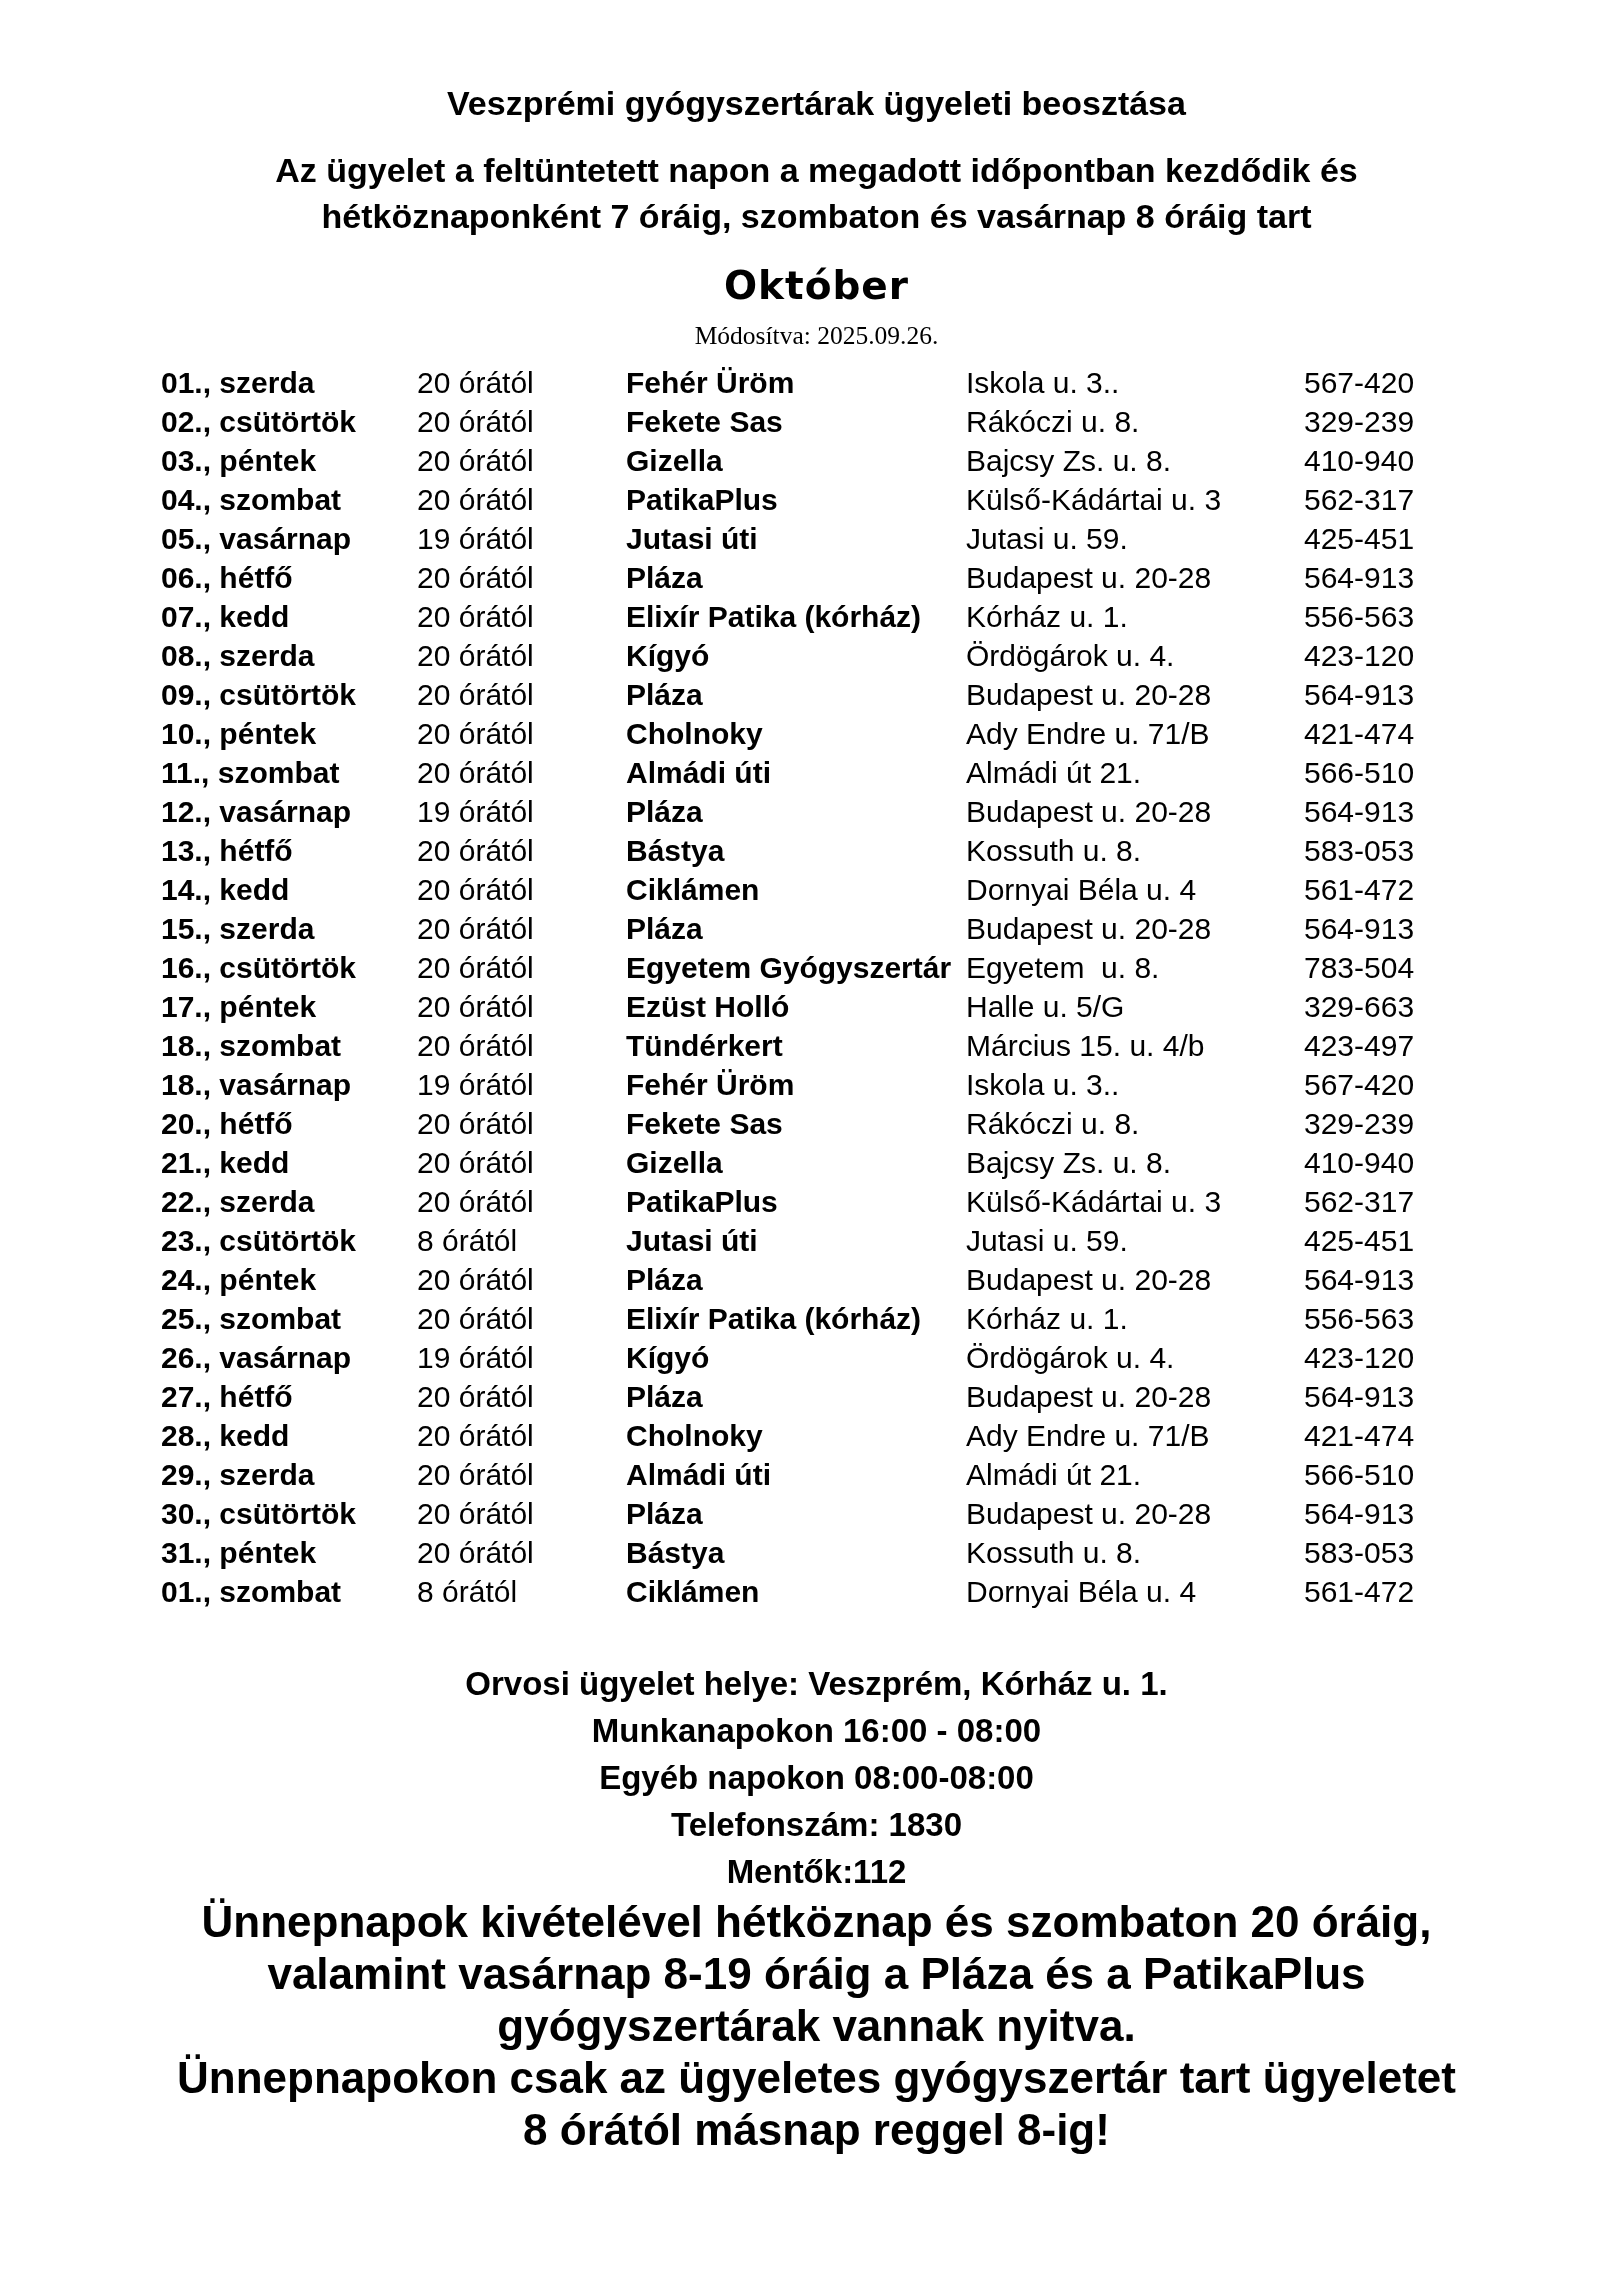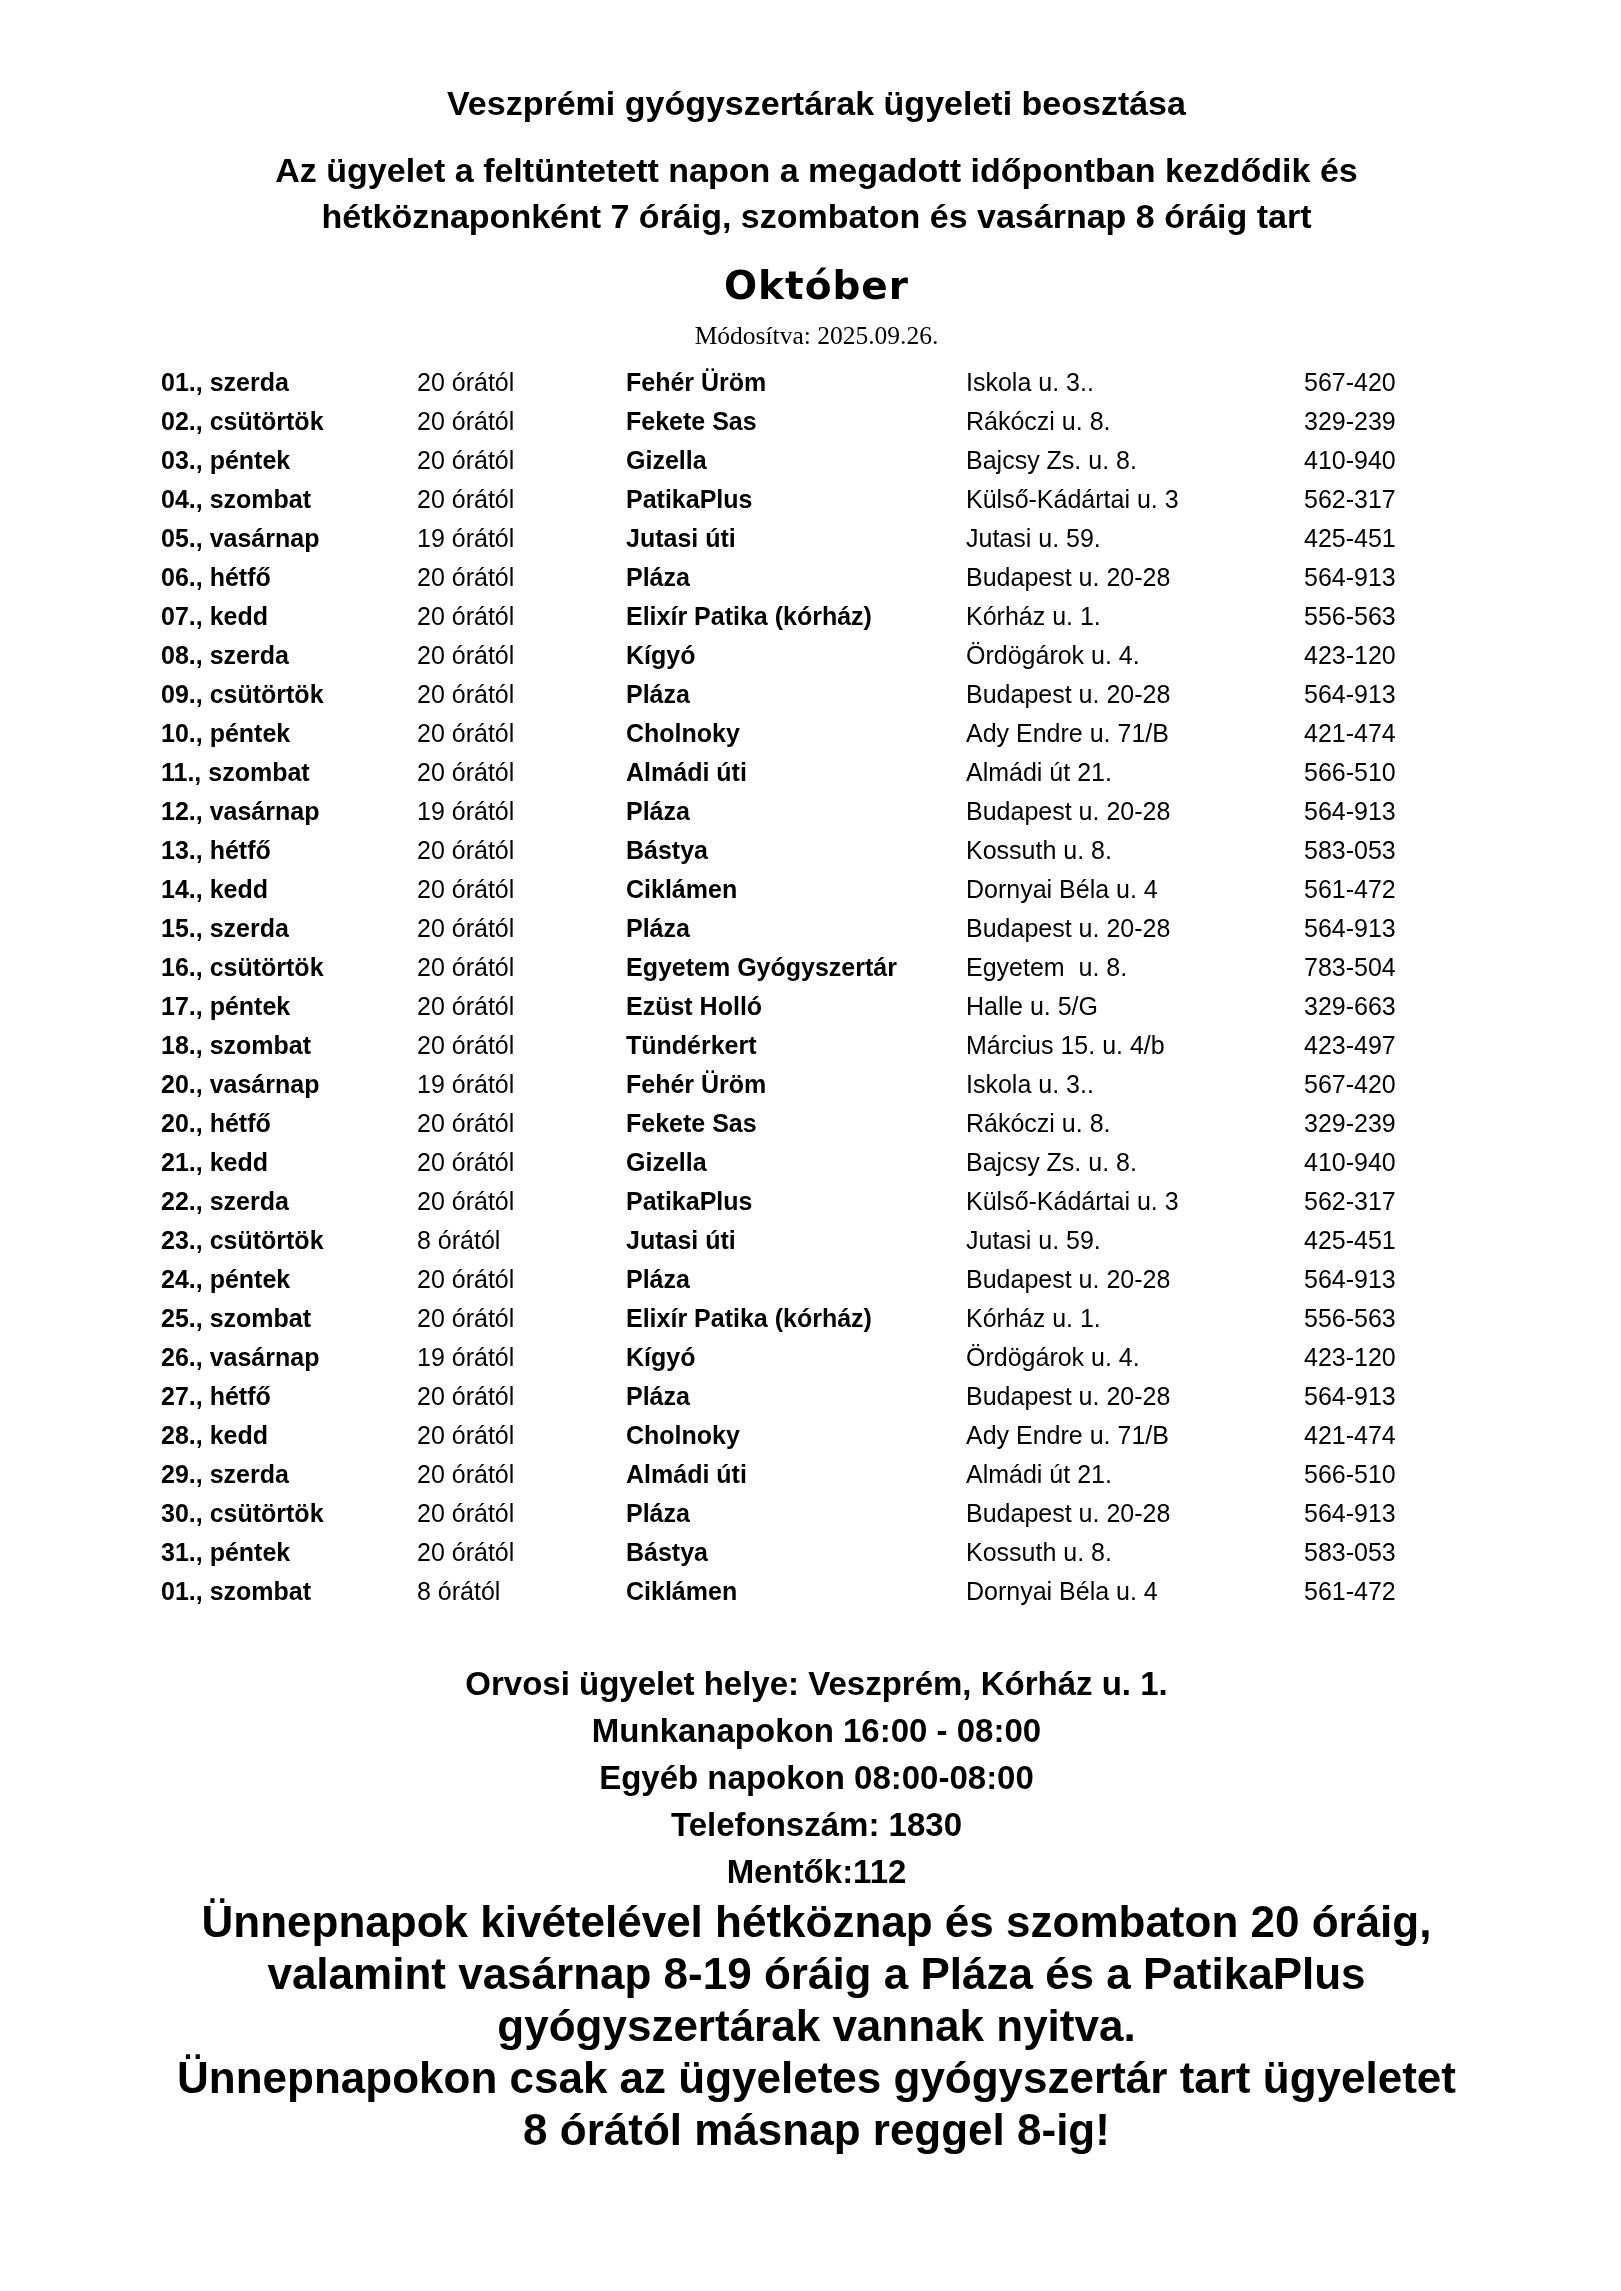--- a/index.html
+++ b/index.html
@@ -33,21 +33,21 @@
   }
 
   .schedule {
     position: absolute;
     top: 363px; left: 161px;
   }
   .schedule-row {
     display: grid;
     grid-template-columns: 256px 209px 340px 338px 127px;
     height: 39px; line-height: 39px;
-    font-size: 25px;
+    font-size: 30px;
     white-space: pre;
   }
   .cell { overflow: visible; }
   .cell.day, .cell.pharmacy { font-weight: bold; }
 
   .footer-info {
     top: 1660px;
     font-size: 33px; font-weight: bold; line-height: 47px;
   }
   .footer-notice {
@@ -209,21 +209,21 @@
 
     <div class="schedule-row">
       <div class="cell day">18., szombat</div>
       <div class="cell time">20 órától</div>
       <div class="cell pharmacy">Tündérkert</div>
       <div class="cell address">Március 15. u. 4/b</div>
       <div class="cell phone">423-497</div>
     </div>
 
     <div class="schedule-row">
-      <div class="cell day">20., vasárnap</div>
+      <div class="cell day">18., vasárnap</div>
       <div class="cell time">19 órától</div>
       <div class="cell pharmacy">Fehér Üröm</div>
       <div class="cell address">Iskola u. 3..</div>
       <div class="cell phone">567-420</div>
     </div>
 
     <div class="schedule-row">
       <div class="cell day">20., hétfő</div>
       <div class="cell time">20 órától</div>
       <div class="cell pharmacy">Fekete Sas</div>

